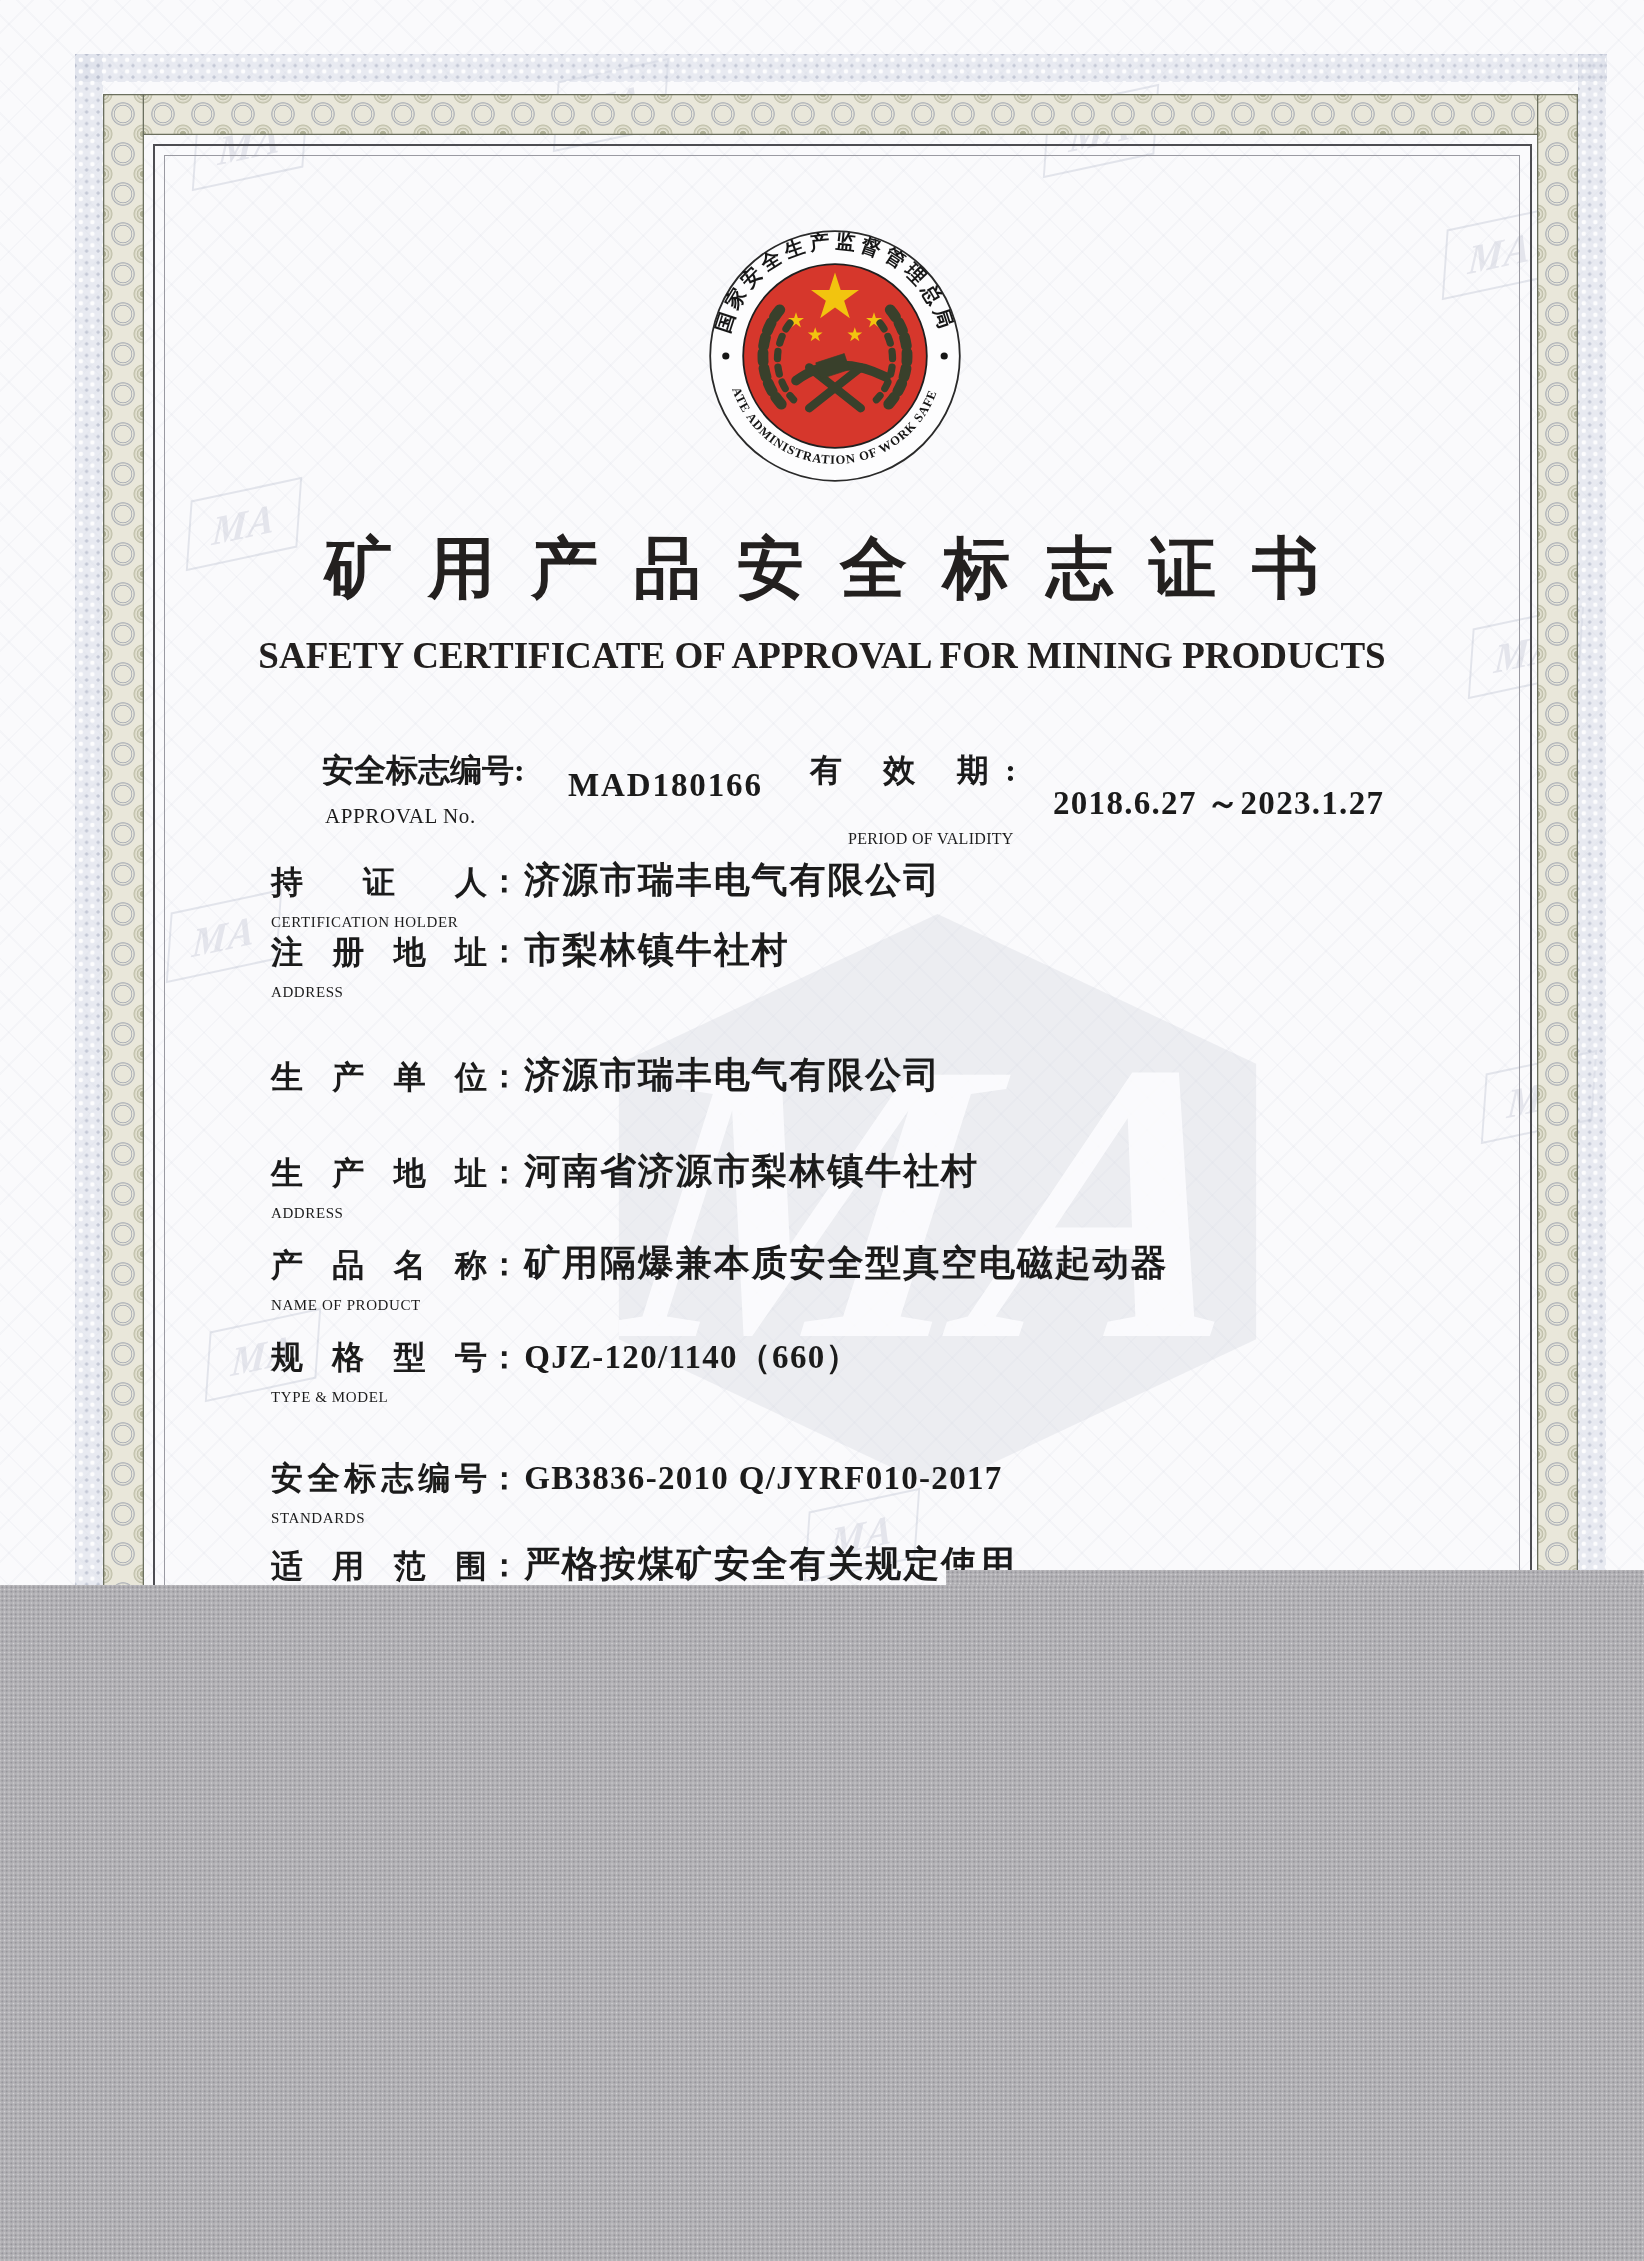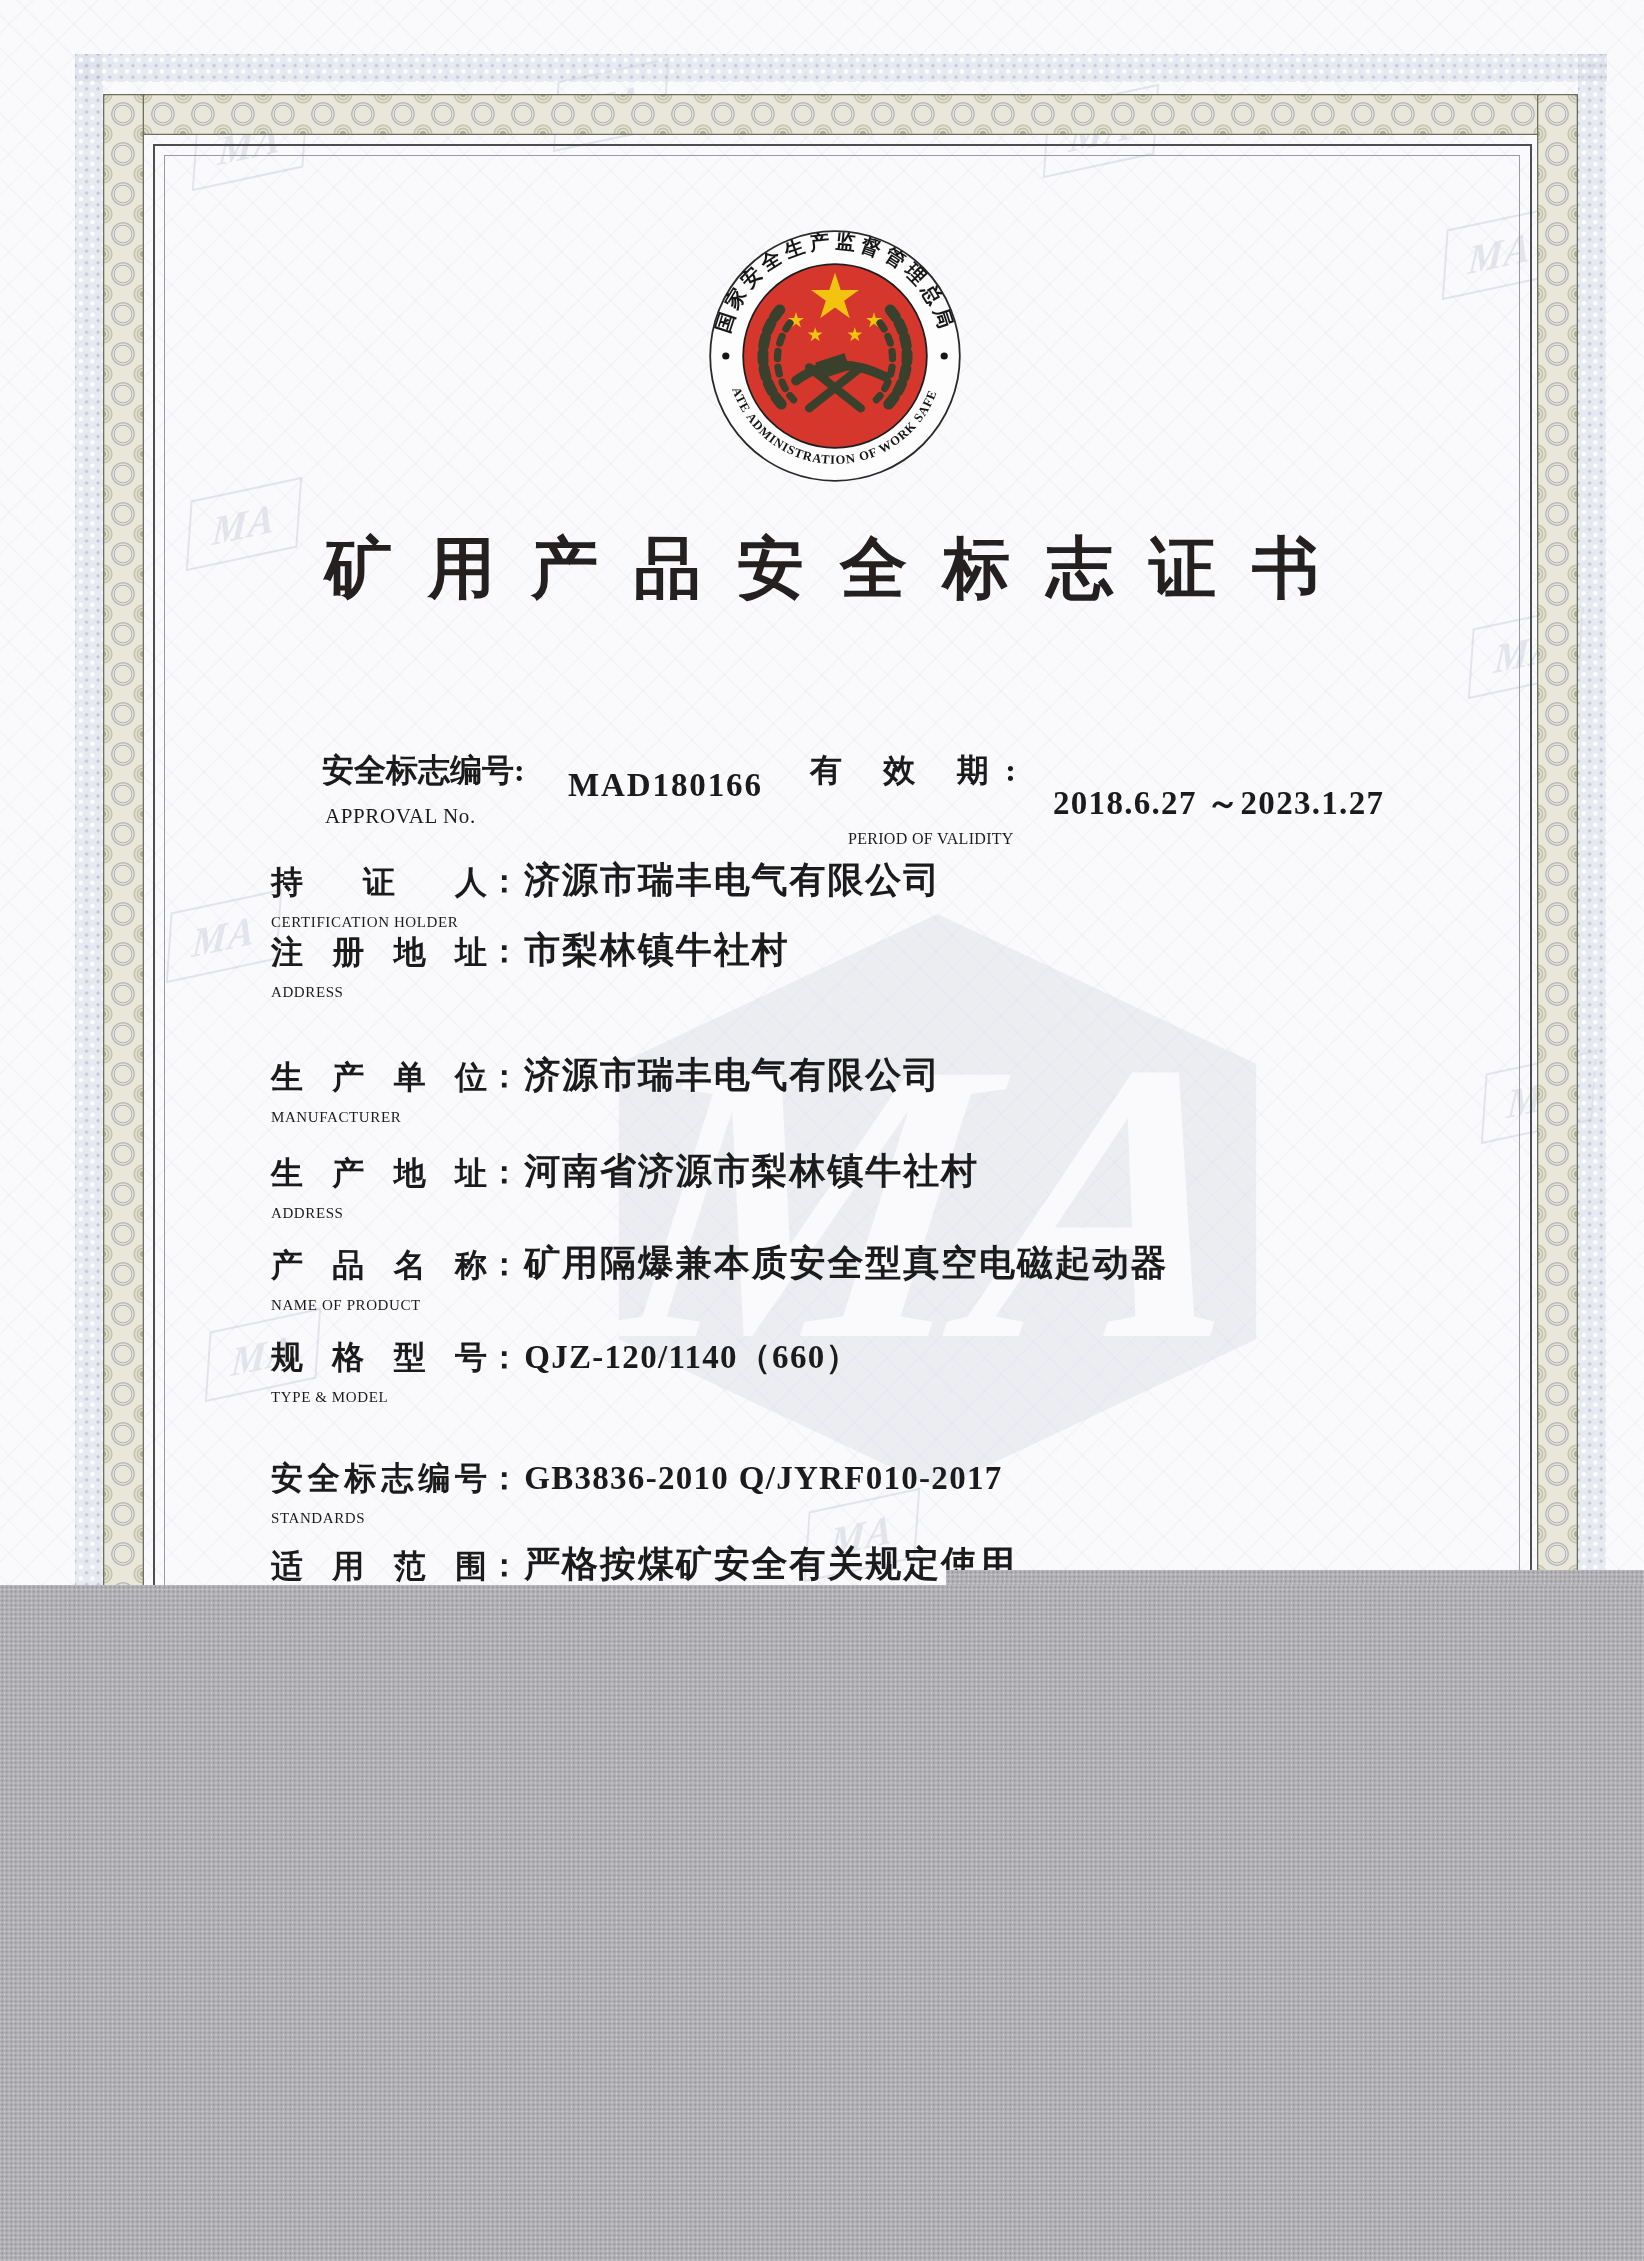--- a/index.html
+++ b/index.html
@@ -154,39 +154,39 @@
       <textPath href="#arcTop" startOffset="50%" text-anchor="middle">国家安全生产监督管理总局</textPath>
     </text>
     <text font-size="21" font-weight="bold" fill="#161616" letter-spacing="1.5">
       <textPath href="#arcBot" startOffset="50%" text-anchor="middle">STATE ADMINISTRATION OF WORK SAFETY</textPath>
     </text>
     <circle cx="33" cy="215" r="6" fill="#161616"></circle>
     <circle cx="397" cy="215" r="6" fill="#161616"></circle>
   </svg>
 
   <div class="title">矿用产品安全标志证书</div>
+  <div class="subtitle">SAFETY CERTIFICATE OF APPROVAL FOR MINING PRODUCTS</div>
 
   <div class="ap-label">安全标志编号:</div>
   <div class="ap-sub">APPROVAL No.</div>
   <div class="ap-num">MAD180166</div>
   <div class="va-label">有 效 期:</div>
   <div class="va-sub">PERIOD OF VALIDITY</div>
   <div class="va-val">2018.6.27 ～2023.1.27</div>
 
   <div class="row" style="top:856px">
     <div class="zh"><span class="lab">持 证 人</span><span class="colon">：</span><span class="val">济源市瑞丰电气有限公司</span></div>
     <div class="en">CERTIFICATION HOLDER</div>
   </div>
   <div class="row" style="top:926px">
     <div class="zh"><span class="lab">注 册 地 址</span><span class="colon">：</span><span class="val">市梨林镇牛社村</span></div>
     <div class="en">ADDRESS</div>
   </div>
   <div class="row" style="top:1051px">
     <div class="zh"><span class="lab">生 产 单 位</span><span class="colon">：</span><span class="val">济源市瑞丰电气有限公司</span></div>
-    <div class="en">MANUFACTURER</div>
   </div>
   <div class="row" style="top:1147px">
     <div class="zh"><span class="lab">生 产 地 址</span><span class="colon">：</span><span class="val">河南省济源市梨林镇牛社村</span></div>
     <div class="en">ADDRESS</div>
   </div>
   <div class="row" style="top:1239px">
     <div class="zh"><span class="lab">产 品 名 称</span><span class="colon">：</span><span class="val">矿用隔爆兼本质安全型真空电磁起动器</span></div>
     <div class="en">NAME OF PRODUCT</div>
   </div>
   <div class="row" style="top:1335px">

